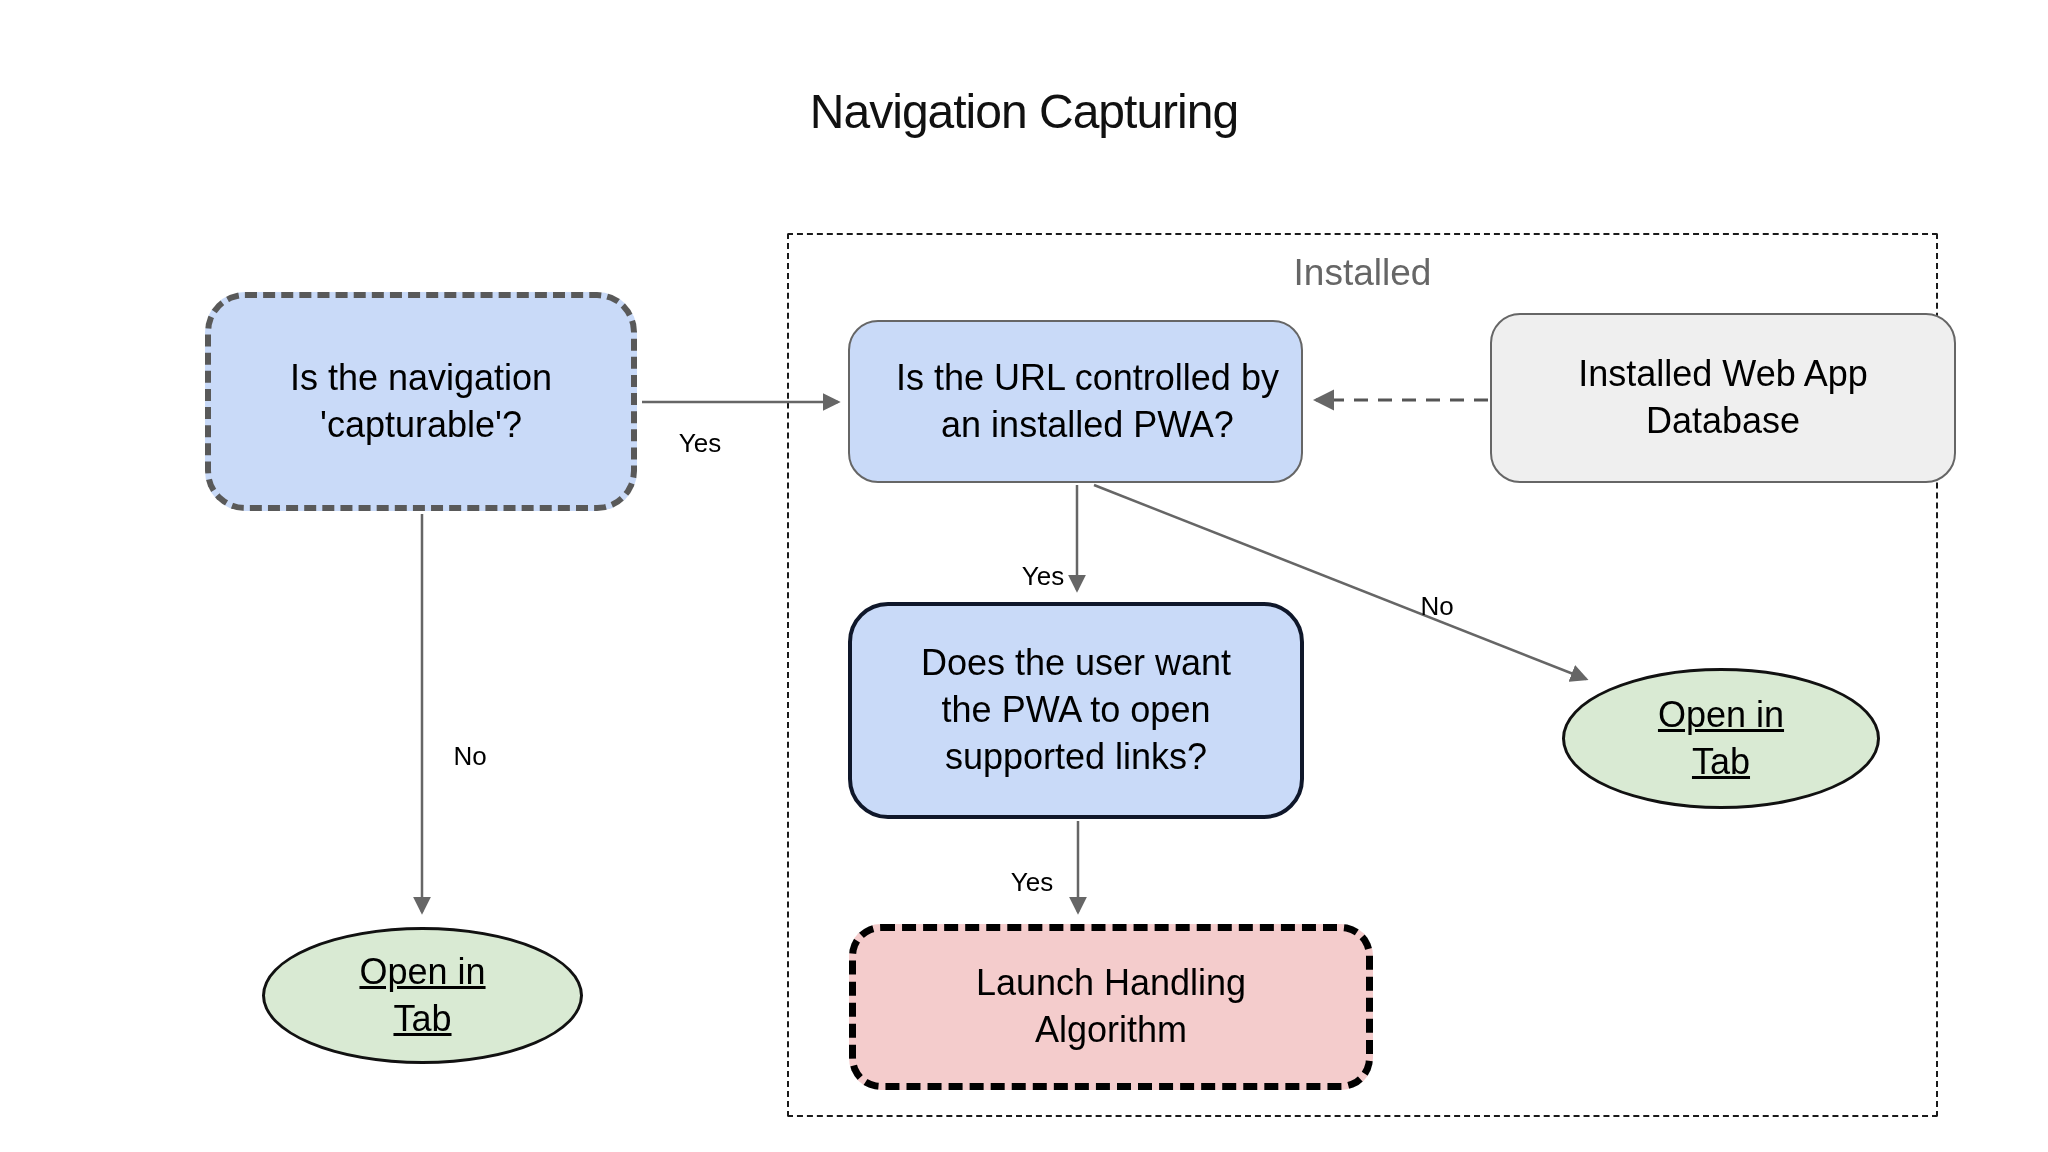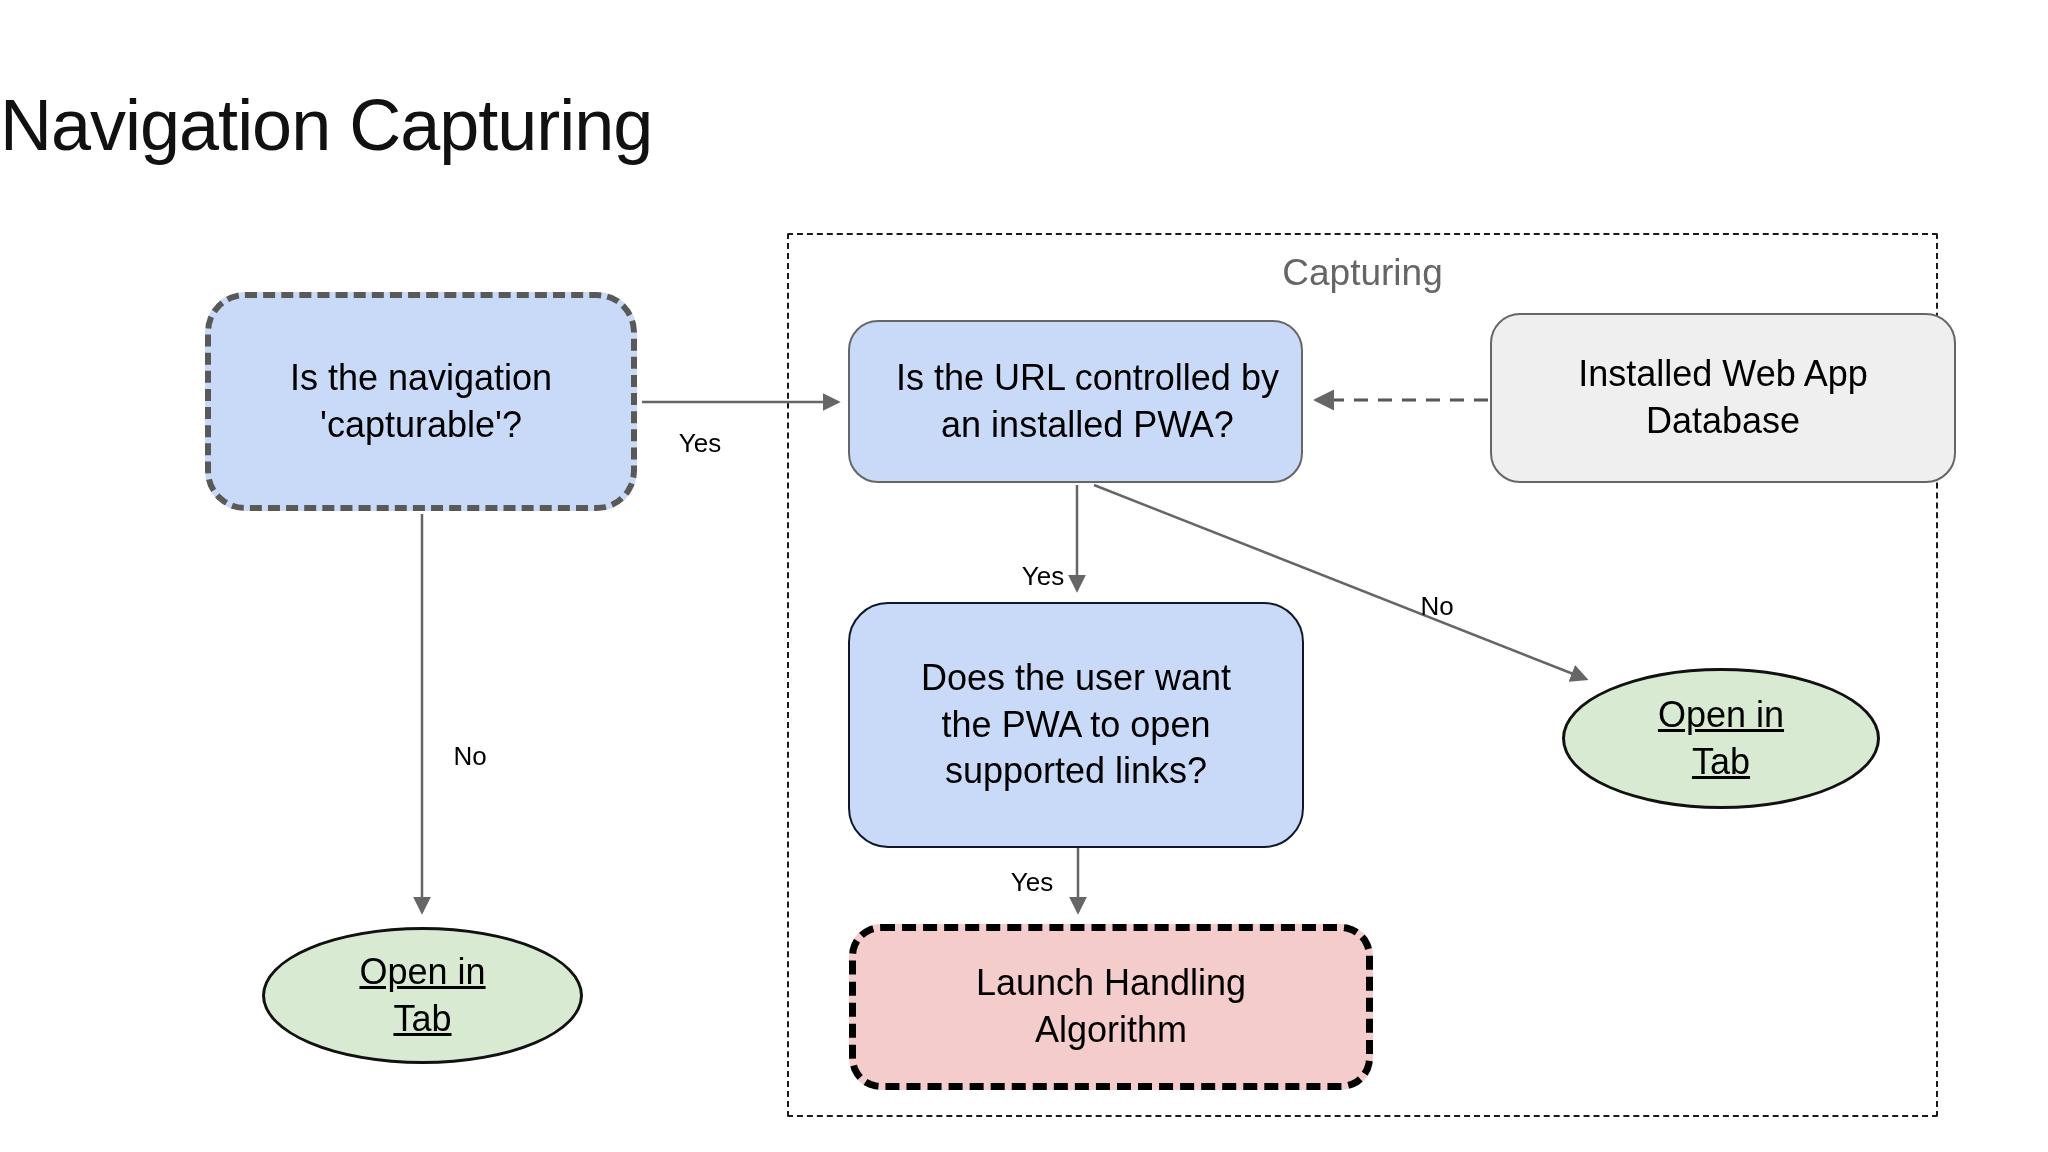--- a/index.html
+++ b/index.html
@@ -8,22 +8,22 @@
     width: 2048px;
     height: 1152px;
     background: #ffffff;
     font-family: "Liberation Sans", "DejaVu Sans", sans-serif;
     overflow: hidden;
   }
   .title {
     position: absolute;
     left: 0; top: 84px;
     width: 100%;
-    text-align: left;
-    font-size: 72px;
+    text-align: center;
+    font-size: 48px;
     font-weight: 400;
     letter-spacing: -1px;
     color: #111111;
   }
   .capture-container {
     position: absolute;
     left: 787px; top: 233px;
     width: 1151px; height: 884px;
     border: 2px dashed #1a1a1a;
     box-sizing: border-box;
@@ -65,23 +65,23 @@
   }
   .n-url-controlled .txt { max-width: 392px; }
   .n-installed-db {
     left: 1490px; top: 313px; width: 466px; height: 170px;
     background: #efefef;
     border: 2px solid #666666;
     border-radius: 30px;
   }
   .n-installed-db .txt { max-width: 330px; }
   .n-user-want {
-    left: 848px; top: 602px; width: 456px; height: 246px;
+    left: 848px; top: 602px; width: 456px; height: 217px;
     background: #c9daf8;
-    border: 2px solid #0f172a;
+    border: 4px solid #0f172a;
     border-radius: 40px;
   }
   .n-user-want .txt { max-width: 342px; }
   .n-launch-handling {
     left: 849px; top: 924px; width: 524px; height: 166px;
     background: #f4cccc;
     border: 7px dashed #000000;
     border-radius: 32px;
   }
   .n-launch-handling .txt { max-width: 300px; }
@@ -114,21 +114,21 @@
   }
 </style>
 </head>
 <body>
 
 <div class="canvas">
 
   <div class="title">Navigation Capturing</div>
 
   <div class="capture-container"></div>
-  <div class="container-label">Capturing</div>
+  <div class="container-label">Installed</div>
 
   <svg class="edges" viewBox="0 0 2048 1152" xmlns="http://www.w3.org/2000/svg">
     <defs>
       <marker id="arrow" viewBox="0 0 10 10" refX="8.5" refY="5" markerWidth="7.2" markerHeight="7.2" orient="auto-start-reverse">
         <path d="M0,0 L10,5 L0,10 z" fill="#666666"></path>
       </marker>
     </defs>
     <line x1="642" y1="402" x2="838" y2="402" stroke="#666666" stroke-width="2.5" marker-end="url(#arrow)"></line>
     <line x1="422" y1="514" x2="422" y2="912" stroke="#666666" stroke-width="2.5" marker-end="url(#arrow)"></line>
     <line x1="1077" y1="485" x2="1077" y2="590" stroke="#666666" stroke-width="2.5" marker-end="url(#arrow)"></line>

